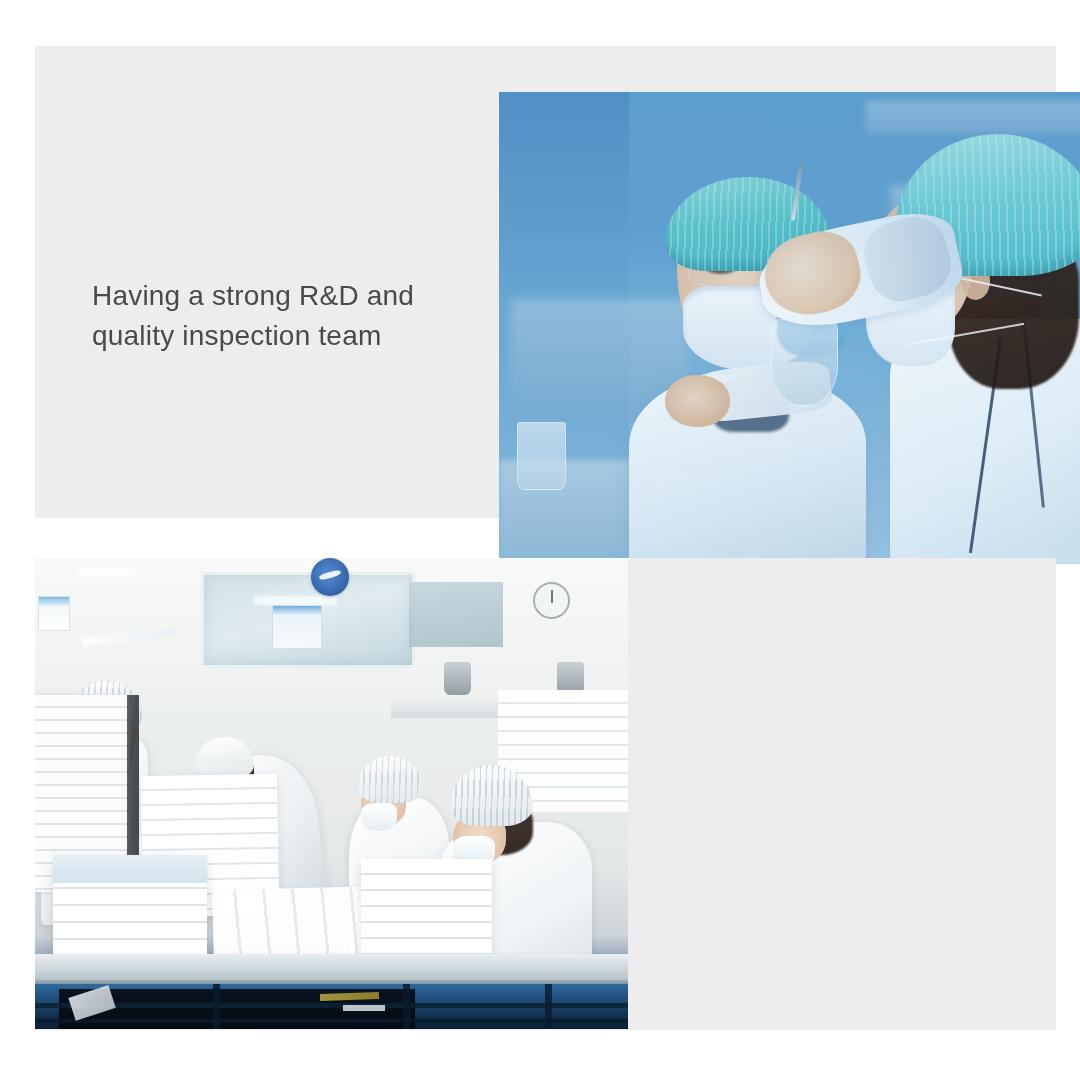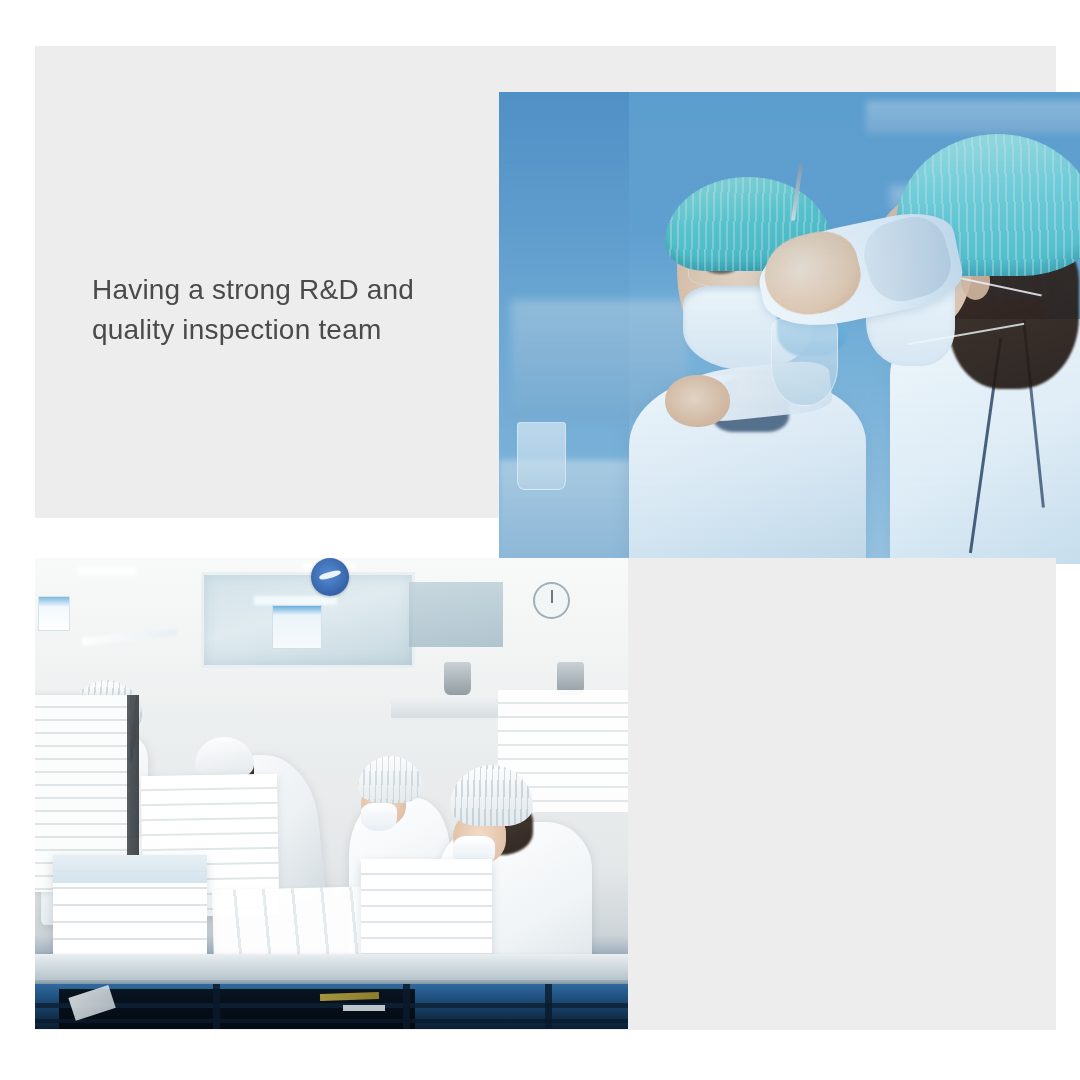--- a/index.html
+++ b/index.html
@@ -30,21 +30,21 @@
     left: 35px;
     top: 46px;
     width: 1021px;
     height: 472px;
     background: #ededed;
   }
 
   .caption-top {
     position: absolute;
     left: 57px;
-    top: 224px;
+    top: 230px;
     width: 390px;
     color: #4a4a4a;
     font-size: 28px;
     line-height: 40px;
     font-weight: 400;
     letter-spacing: 0.2px;
     white-space: pre-line;
   }
 
   .photo-lab {

